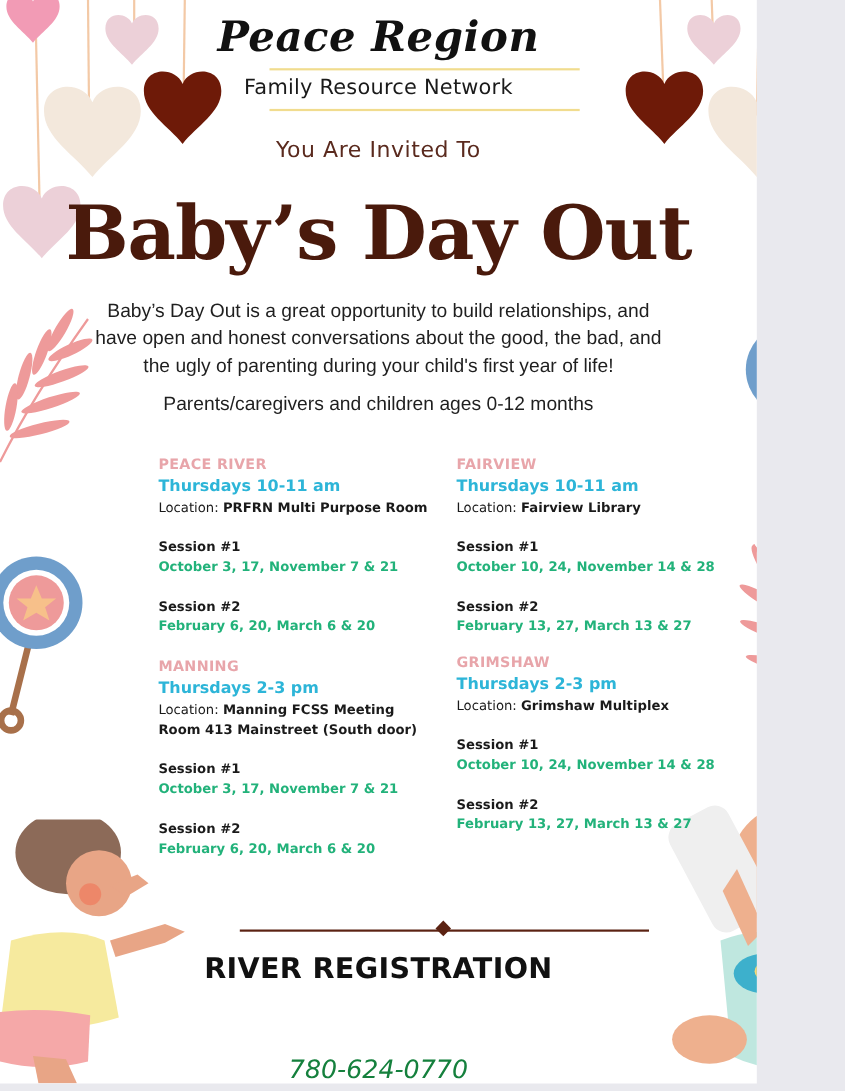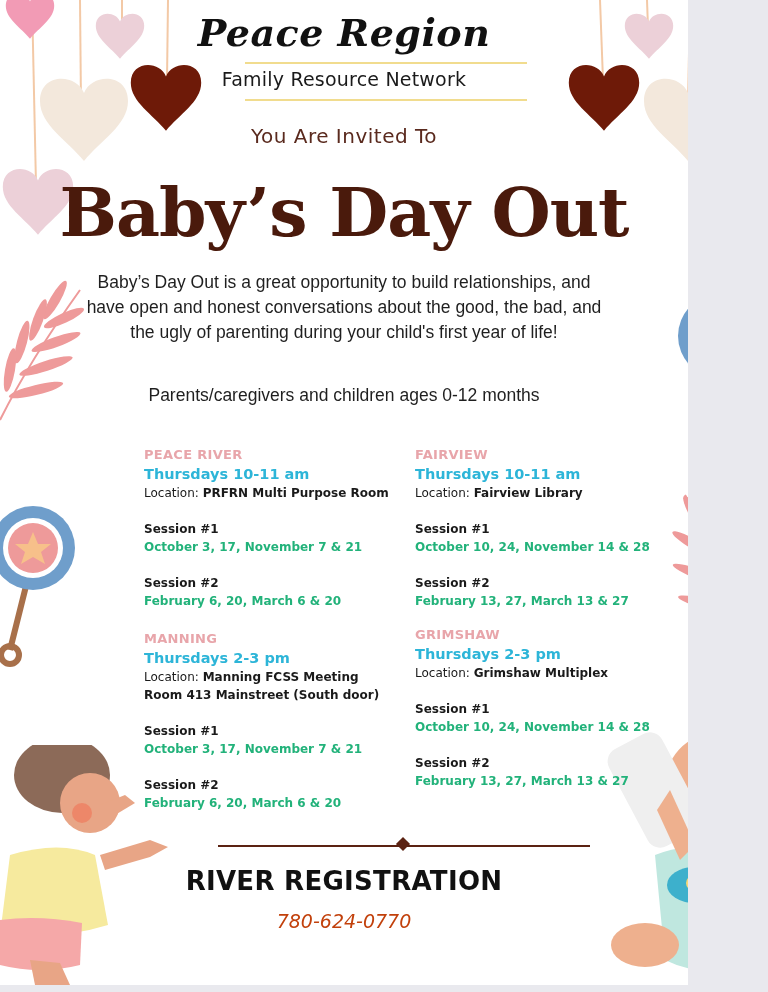--- a/index.html
+++ b/index.html
@@ -7,36 +7,36 @@
   .page{position:absolute;left:0;top:0;width:688px;height:985px;background:#ffffff;overflow:hidden;}
   .abs{position:absolute;}
   .center{text-align:center;left:0;right:0;}
 
   .brand-script{top:10px;font-family:"DejaVu Serif",serif;font-style:italic;font-weight:bold;font-size:38px;color:#111;letter-spacing:0.5px;}
   .brand-line{left:245px;width:282px;height:2px;background:#f1dc8e;}
   .brand-sub{top:68px;font-family:"DejaVu Sans",sans-serif;font-size:19px;color:#1a1a1a;letter-spacing:0.2px;}
   .invited{top:124px;font-size:20px;color:#5a2a1e;letter-spacing:0.5px;}
   .title{top:172px;font-family:"DejaVu Serif",serif;font-weight:bold;font-size:68px;color:#4a1a0c;letter-spacing:-1px;}
   .desc{top:270px;font-family:"Liberation Sans",sans-serif;font-size:17.5px;line-height:25px;color:#1f1f1f;}
-  .ages{top:385px;font-family:"Liberation Sans",sans-serif;font-size:17.5px;color:#1f1f1f;}
+  .ages{top:357px;font-family:"Liberation Sans",sans-serif;font-size:17.5px;color:#1f1f1f;}
 
   .col{font-family:"DejaVu Sans",sans-serif;width:250px;}
   .loc-name{font-size:13px;font-weight:bold;color:#e8a5aa;letter-spacing:0.3px;line-height:18px;}
   .loc-time{font-size:14.5px;font-weight:bold;color:#2db5d8;line-height:20px;}
   .loc-place{font-size:12px;color:#1a1a1a;line-height:18px;}
   .loc-place b{font-weight:bold;}
   .sess-label{font-size:12px;font-weight:bold;color:#1a1a1a;line-height:18px;margin-top:18px;}
   .sess-dates{font-size:12px;font-weight:bold;color:#22b27a;line-height:18px;}
-  .block{margin-bottom:16px;margin-top:32px;}
+  .block{margin-bottom:16px;}
 
   .divider{top:845px;left:218px;width:372px;height:2px;background:#5b2212;}
   .diamond{top:839px;left:398px;width:10px;height:10px;background:#5b2212;transform:rotate(45deg);}
   .open-reg{top:866px;font-family:"DejaVu Sans",sans-serif;font-weight:bold;font-size:26px;color:#111;letter-spacing:0.3px;}
   .signup{top:908px;font-family:"DejaVu Sans",sans-serif;font-style:italic;font-size:19px;color:#1a1a1a;}
-  .phone{top:910px;font-family:"DejaVu Sans",sans-serif;font-style:italic;font-size:19px;color:#c2410c;}
+  .phone{top:960px;font-family:"DejaVu Sans",sans-serif;font-style:italic;font-size:23px;color:#15803d;}
 </style>
 </head>
 <body>
 
 <div class="page">
 
   <svg class="abs" style="left:0;top:0" width="220" height="250">
     <defs>
         <path id="hrt" d="M0,-6 C-4,-16 -22,-16 -22,-2 C-22,10 -8,18 0,28 C8,18 22,10 22,-2 C22,-16 4,-16 0,-6 Z"></path>
       </defs>

